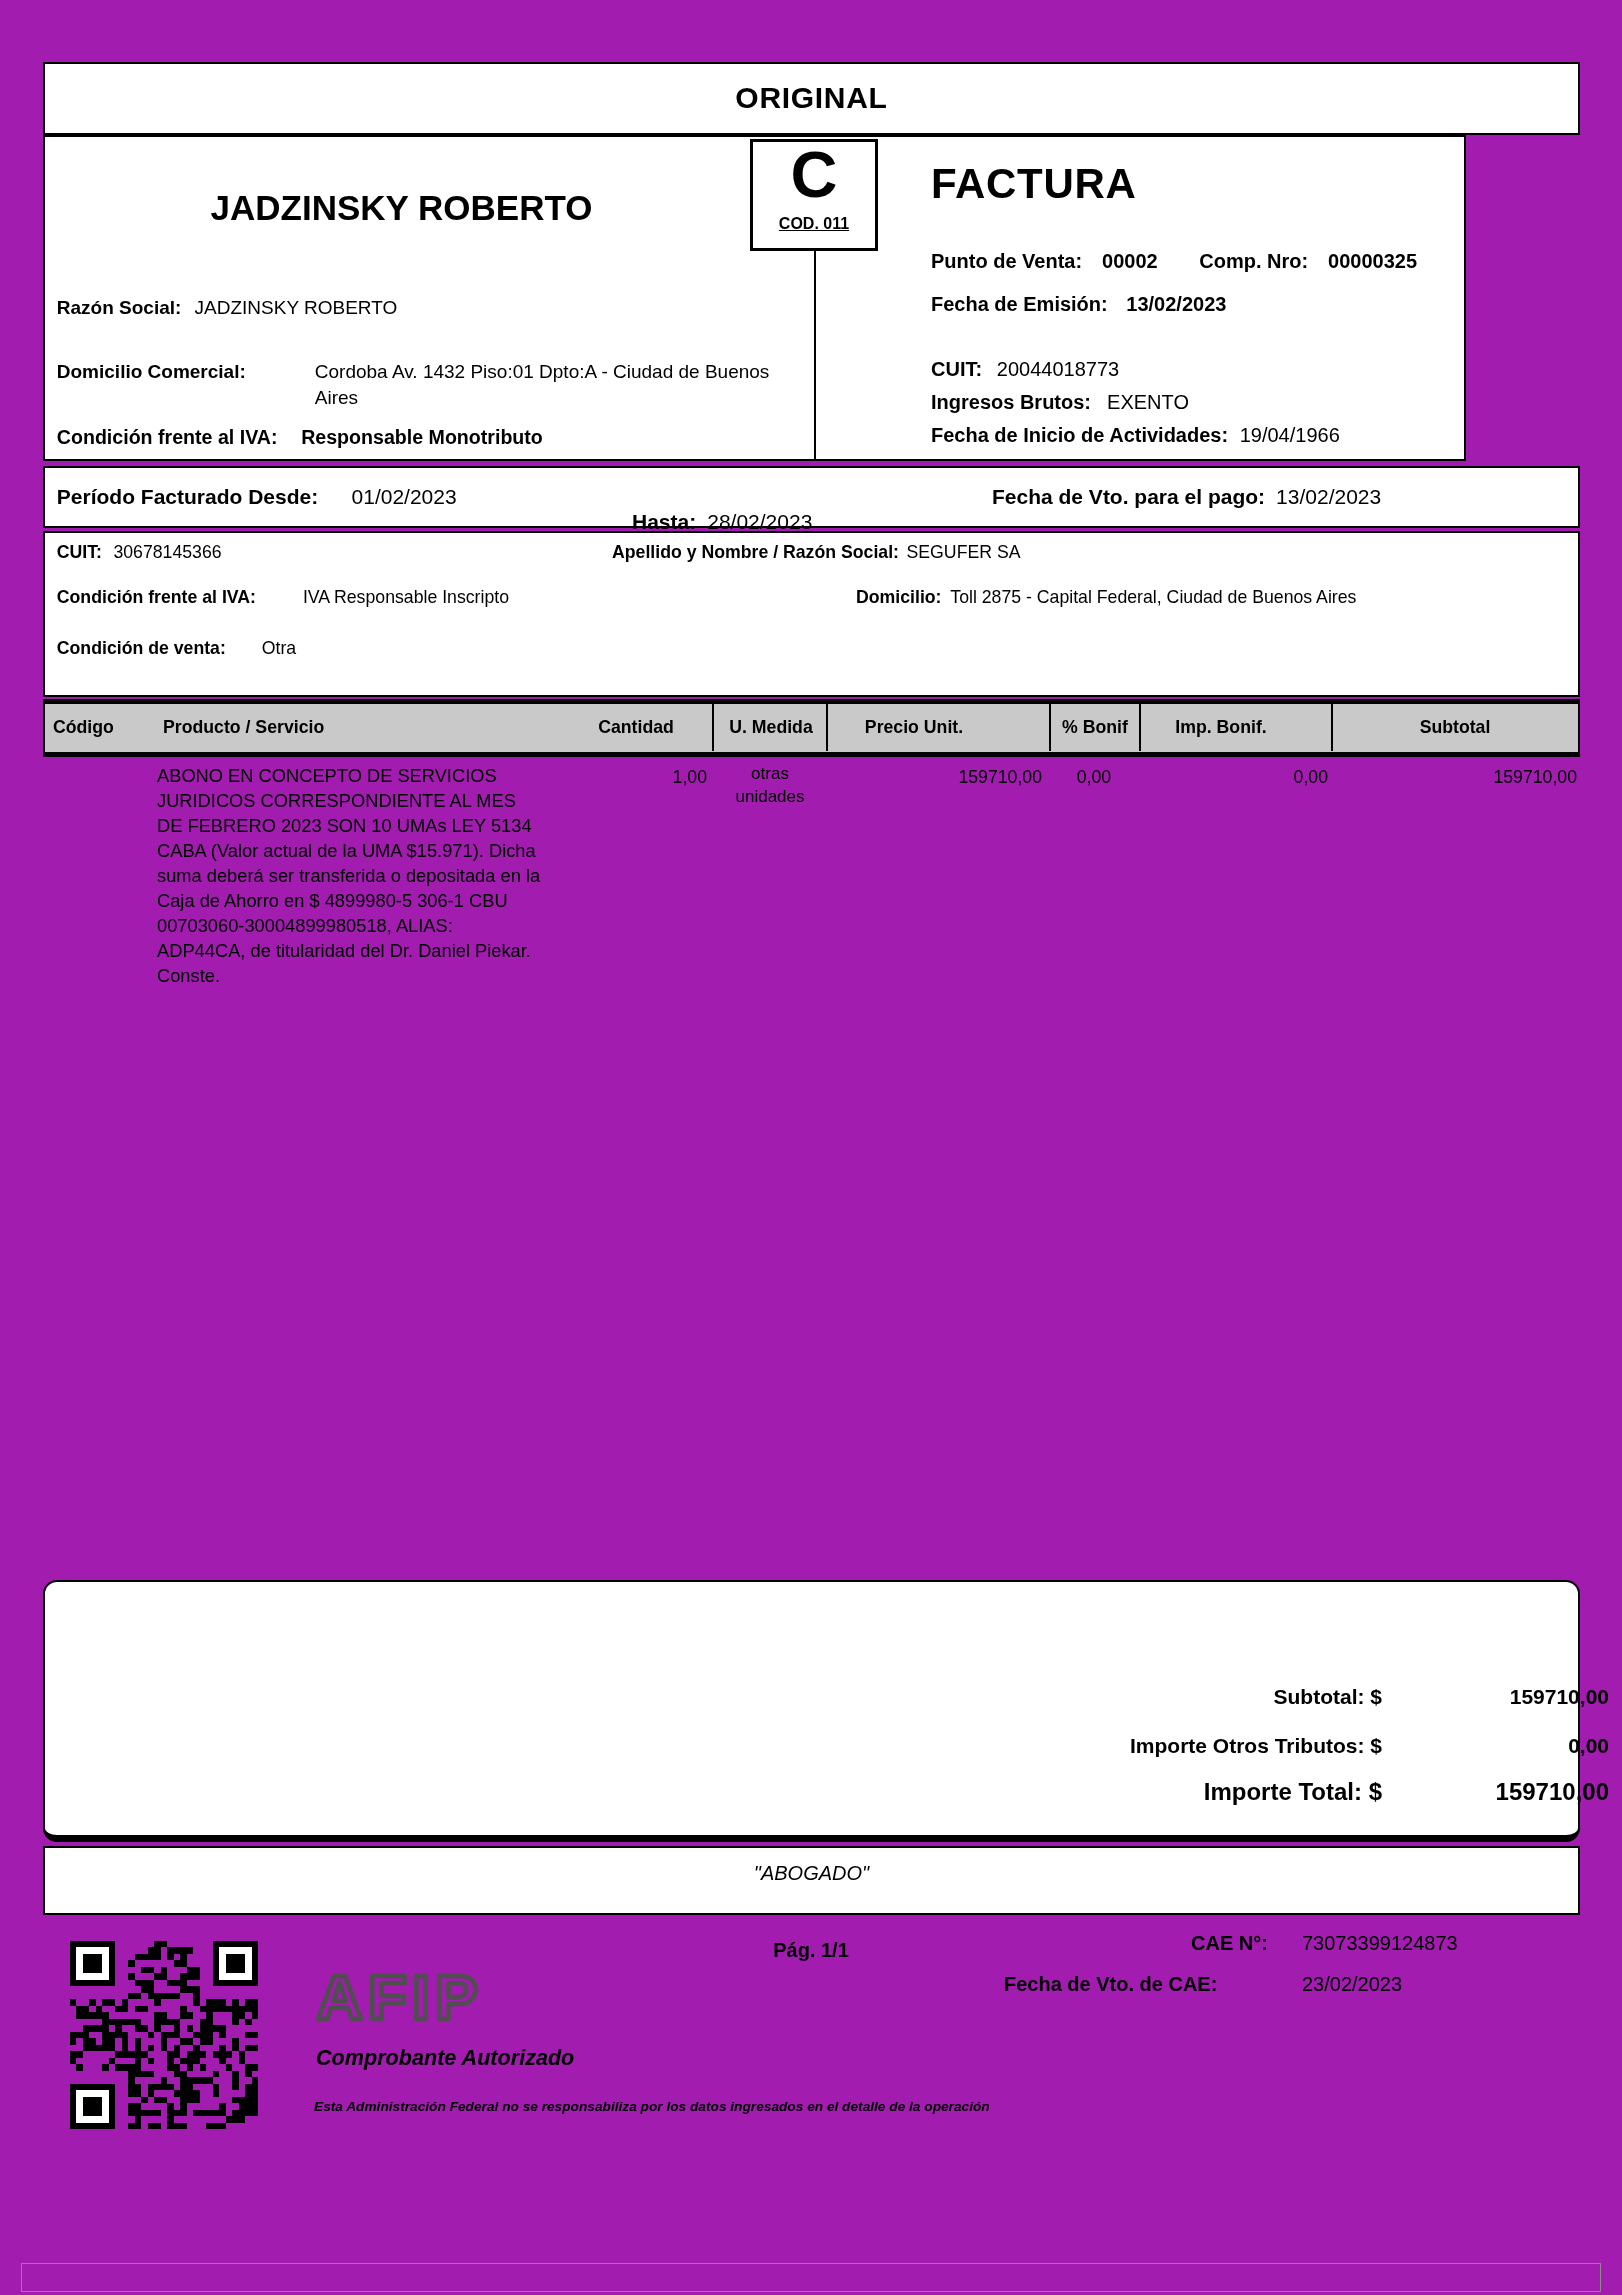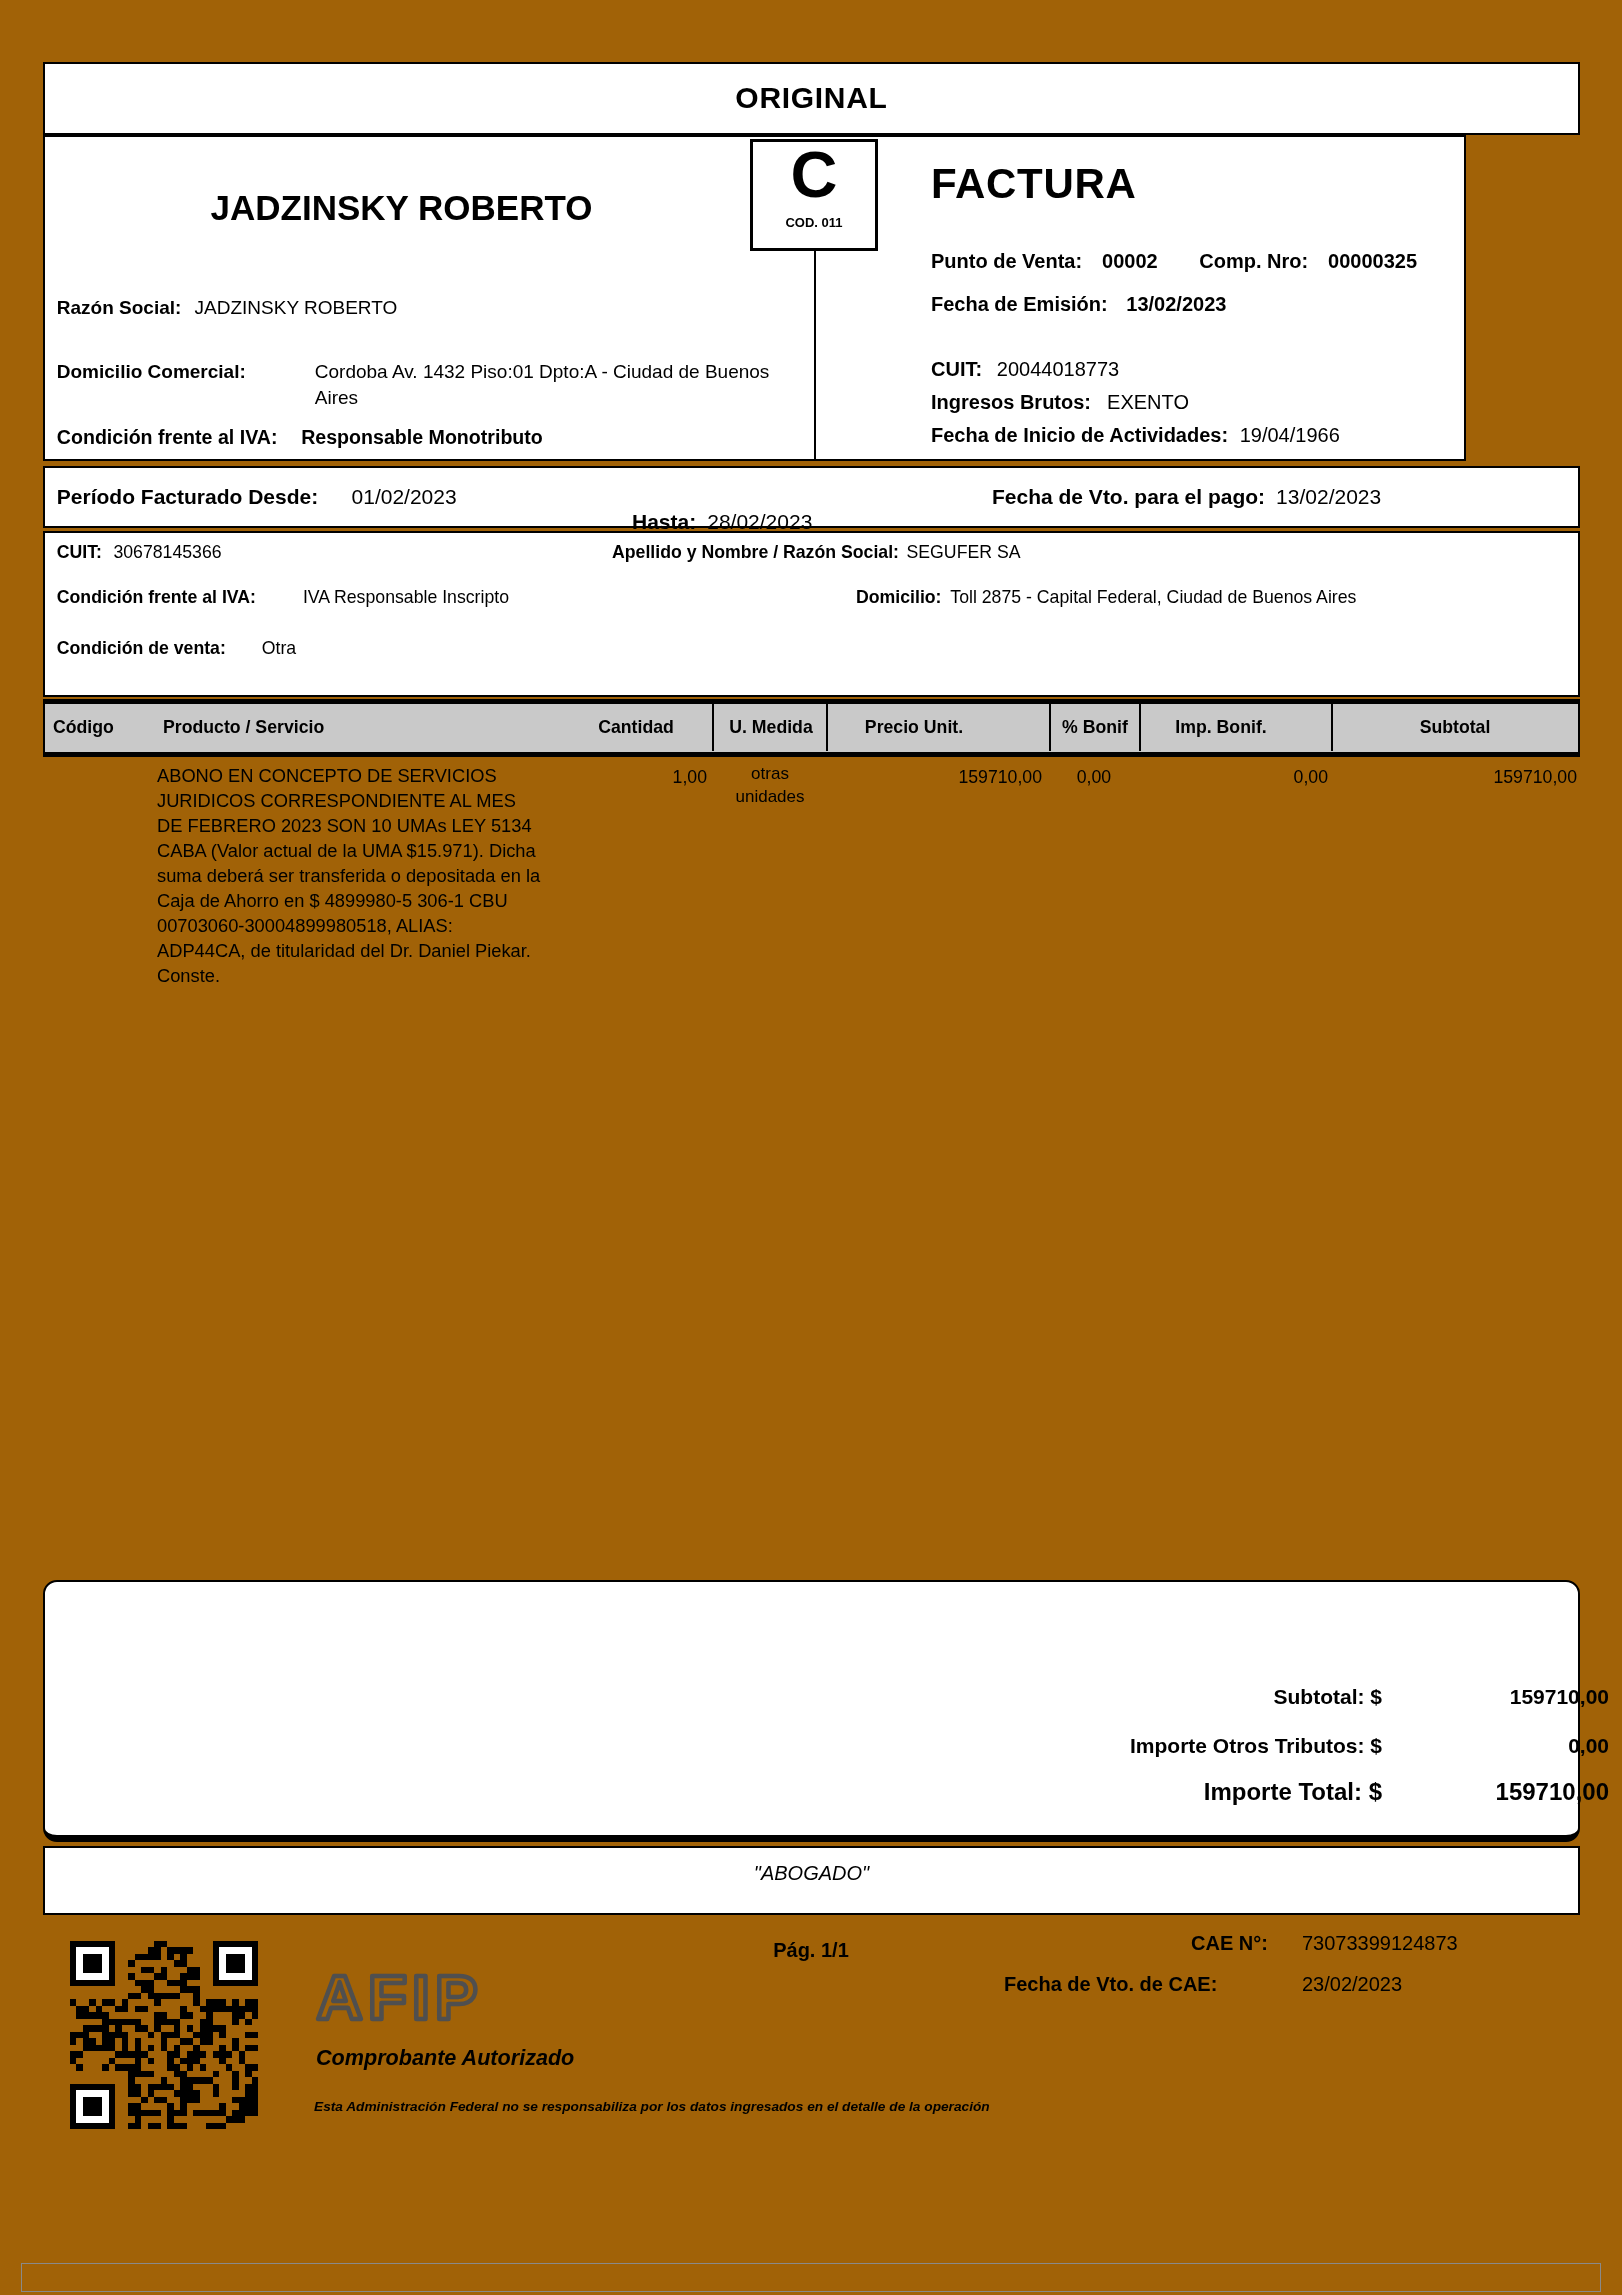--- a/index.html
+++ b/index.html
@@ -1,16 +1,16 @@
 <!DOCTYPE html>
 <html style="--table-header-bg: #c9c9c9; --logo-gray: #4f4f4f; --border-black: #000000;font-size:10.5px"><head>
 <meta charset="utf-8">
 <style>
   html,body{margin:0;padding:0;background:#fff;}
-  #page{position:relative;width:1622px;height:2295px;background:#a16207;
+  #page{position:relative;width:1622px;height:2295px;background:#a21caf;
         font-family:"Liberation Sans",sans-serif;color:#000;overflow:hidden;}
   .abs{position:absolute;box-sizing:border-box;}
   .box{position:absolute;box-sizing:border-box;border:2.6px solid #000;background:#fff;}
   .b{font-weight:bold;}
   .i{font-style:italic;}
   .ctr{text-align:center;}
   .rgt{text-align:right;}
   .lbl{font-weight:bold;}
   .val{font-weight:normal;}
   .hdrcell{position:absolute;top:0;height:47px;line-height:47px;font-size:17.7px;font-weight:bold;}
@@ -78,21 +78,21 @@
     </div>
 
     <div class="abs" style="left:886px;top:287px;width:648px;font-size:20px;">
       <span class="lbl">Fecha de Inicio de Actividades:</span>
       <span class="val" style="margin-left:6px;">19/04/1966</span>
     </div>
   </div>
 
   <div class="box" style="left:750px;top:139px;width:128px;height:112px;border-width:3.3px;">
     <div class="abs ctr b" style="left:0;top:-2.6px;width:100%;font-size:65px;line-height:71px;">C</div>
-    <div class="abs ctr b" style="left:0;top:73px;width:100%;font-size:13px;">COD. 011</div>
+    <div class="abs ctr b" style="left:0;top:73px;width:100%;font-size:16px;text-decoration:underline;">COD. 011</div>
   </div>
 
   <div class="box" style="left:43px;top:466px;width:1537px;height:62px;">
     <div class="abs" style="left:11.8px;top:17px;font-size:21px;">
       <span class="lbl">Período Facturado Desde:</span>
       <span class="val" style="margin-left:27.5px;">01/02/2023</span>
     </div>
     <div class="abs" style="left:587px;top:17px;font-size:21px;margin-top:25px;">
       <span class="lbl">Hasta:</span>
       <span class="val" style="margin-left:5.2px;">28/02/2023</span>

